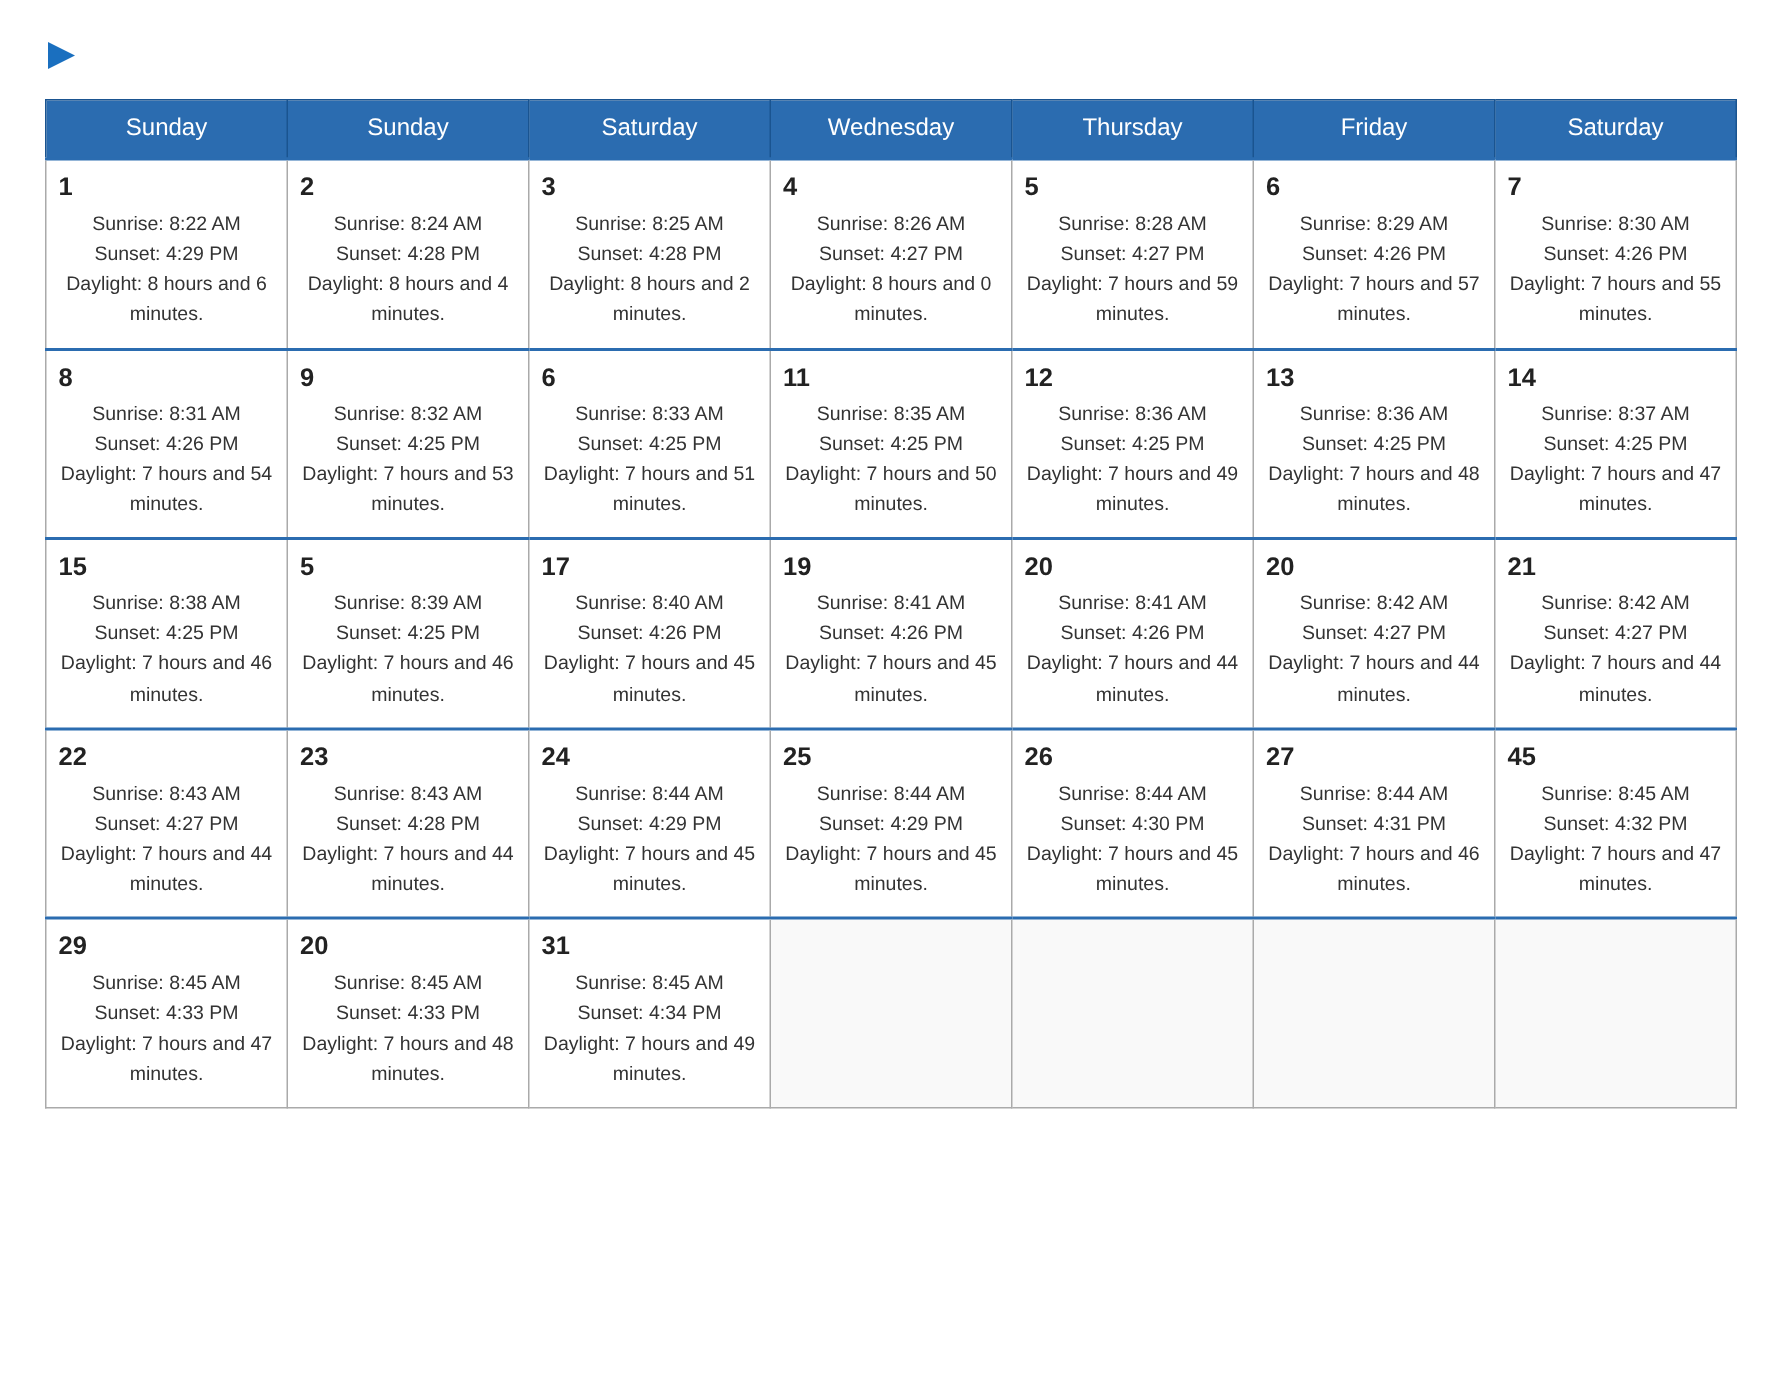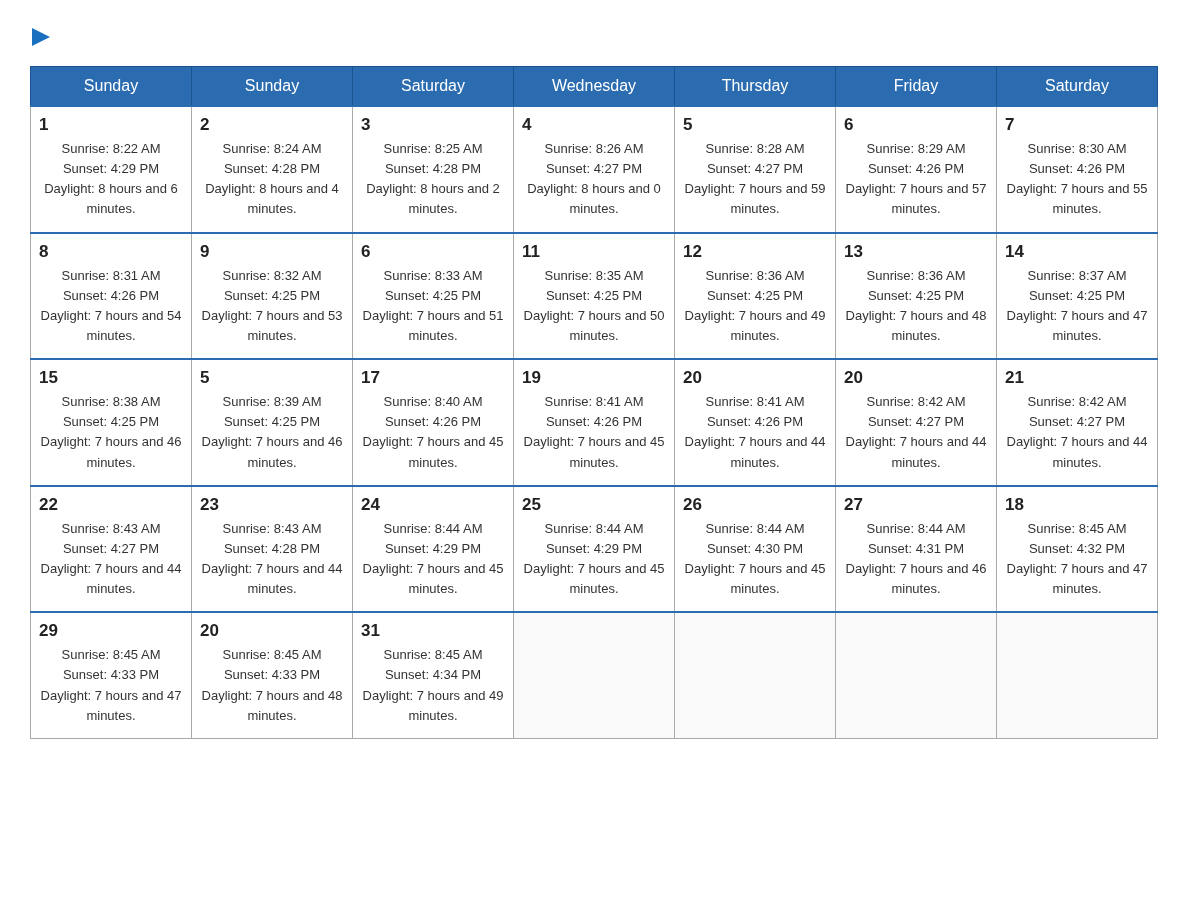--- a/index.html
+++ b/index.html
@@ -242,21 +242,21 @@
         </td>
         <td>
           <span class="day-num">26</span>
           <div class="day-info">Sunrise: 8:44 AM<br>Sunset: 4:30 PM<br>Daylight: 7 hours and 45 minutes.</div>
         </td>
         <td>
           <span class="day-num">27</span>
           <div class="day-info">Sunrise: 8:44 AM<br>Sunset: 4:31 PM<br>Daylight: 7 hours and 46 minutes.</div>
         </td>
         <td>
-          <span class="day-num">18</span>
+          <span class="day-num">45</span>
           <div class="day-info">Sunrise: 8:45 AM<br>Sunset: 4:32 PM<br>Daylight: 7 hours and 47 minutes.</div>
         </td>
       </tr>
       <tr class="week-row">
         <td>
           <span class="day-num">29</span>
           <div class="day-info">Sunrise: 8:45 AM<br>Sunset: 4:33 PM<br>Daylight: 7 hours and 47 minutes.</div>
         </td>
         <td>
           <span class="day-num">20</span>

